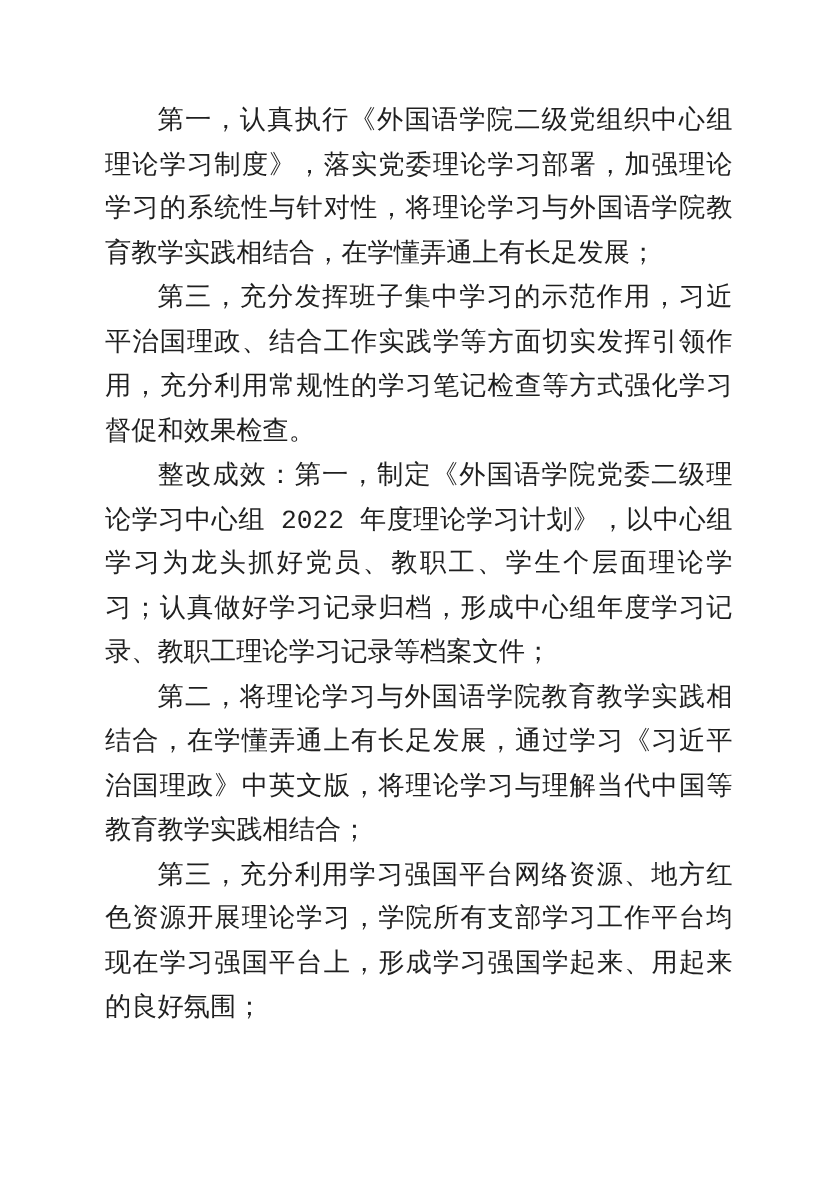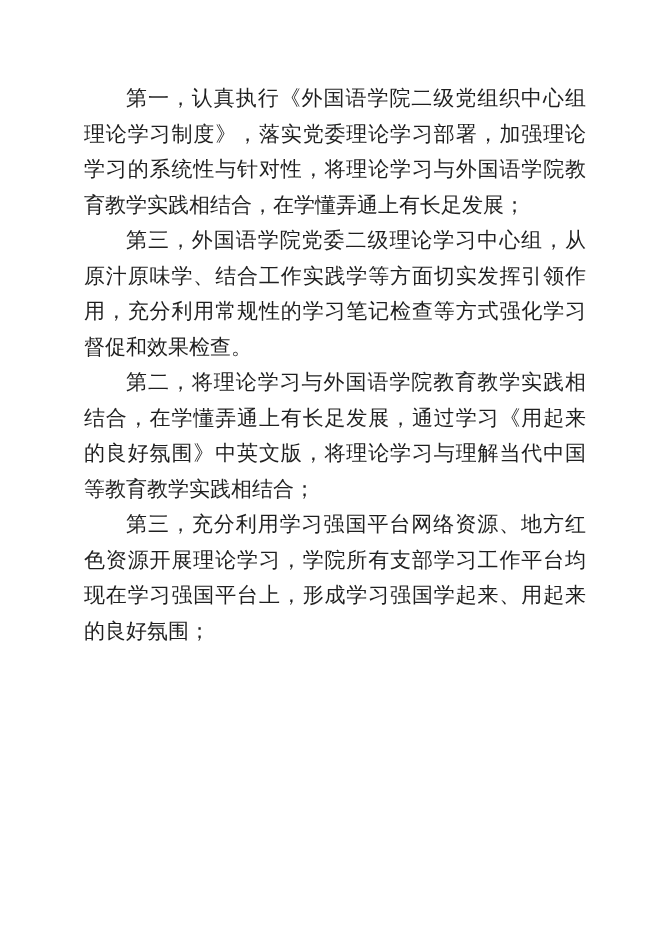--- a/index.html
+++ b/index.html
@@ -6,21 +6,21 @@
     margin: 0;
     padding: 0;
     background: #ffffff;
   }
   .page {
     position: relative;
     width: 671px;
     height: 950px;
     background: #ffffff;
     overflow: hidden;
-    font-family: Liberation Sans, sans-serif;
+    font-family: Liberation Mono, monospace;
   }
   .text-block {
     position: absolute;
     top: 80px;
     left: 84px;
     width: 502px;
   }
   .para {
     margin: 0;
     padding: 0;
@@ -32,17 +32,18 @@
     word-break: break-all;
     letter-spacing: 0px;
   }
 </style>
 </head>
 <body>
 
 <div class="page">
   <div class="text-block">
     <p class="para">第一，认真执行《外国语学院二级党组织中心组理论学习制度》，落实党委理论学习部署，加强理论学习的系统性与针对性，将理论学习与外国语学院教育教学实践相结合，在学懂弄通上有长足发展；</p>
-    <p class="para">第三，外国语学院党委二级理论学习中心组，从原汁原味学、结合工作实践学等方面切实发挥引领作用，充分利用常规性的学习笔记检查等方式强化学习督促和效果检查。</p>
-    <p class="para">第二，将理论学习与外国语学院教育教学实践相结合，在学懂弄通上有长足发展，通过学习《用起来的良好氛围》中英文版，将理论学习与理解当代中国等教育教学实践相结合；</p>
+    <p class="para">第三，充分发挥班子集中学习的示范作用，习近平治国理政、结合工作实践学等方面切实发挥引领作用，充分利用常规性的学习笔记检查等方式强化学习督促和效果检查。</p>
+    <p class="para">整改成效：第一，制定《外国语学院党委二级理论学习中心组 2022 年度理论学习计划》，以中心组学习为龙头抓好党员、教职工、学生个层面理论学习；认真做好学习记录归档，形成中心组年度学习记录、教职工理论学习记录等档案文件；</p>
+    <p class="para">第二，将理论学习与外国语学院教育教学实践相结合，在学懂弄通上有长足发展，通过学习《习近平治国理政》中英文版，将理论学习与理解当代中国等教育教学实践相结合；</p>
     <p class="para">第三，充分利用学习强国平台网络资源、地方红色资源开展理论学习，学院所有支部学习工作平台均现在学习强国平台上，形成学习强国学起来、用起来的良好氛围；</p>
   </div>
 </div>
 
 </body></html>

